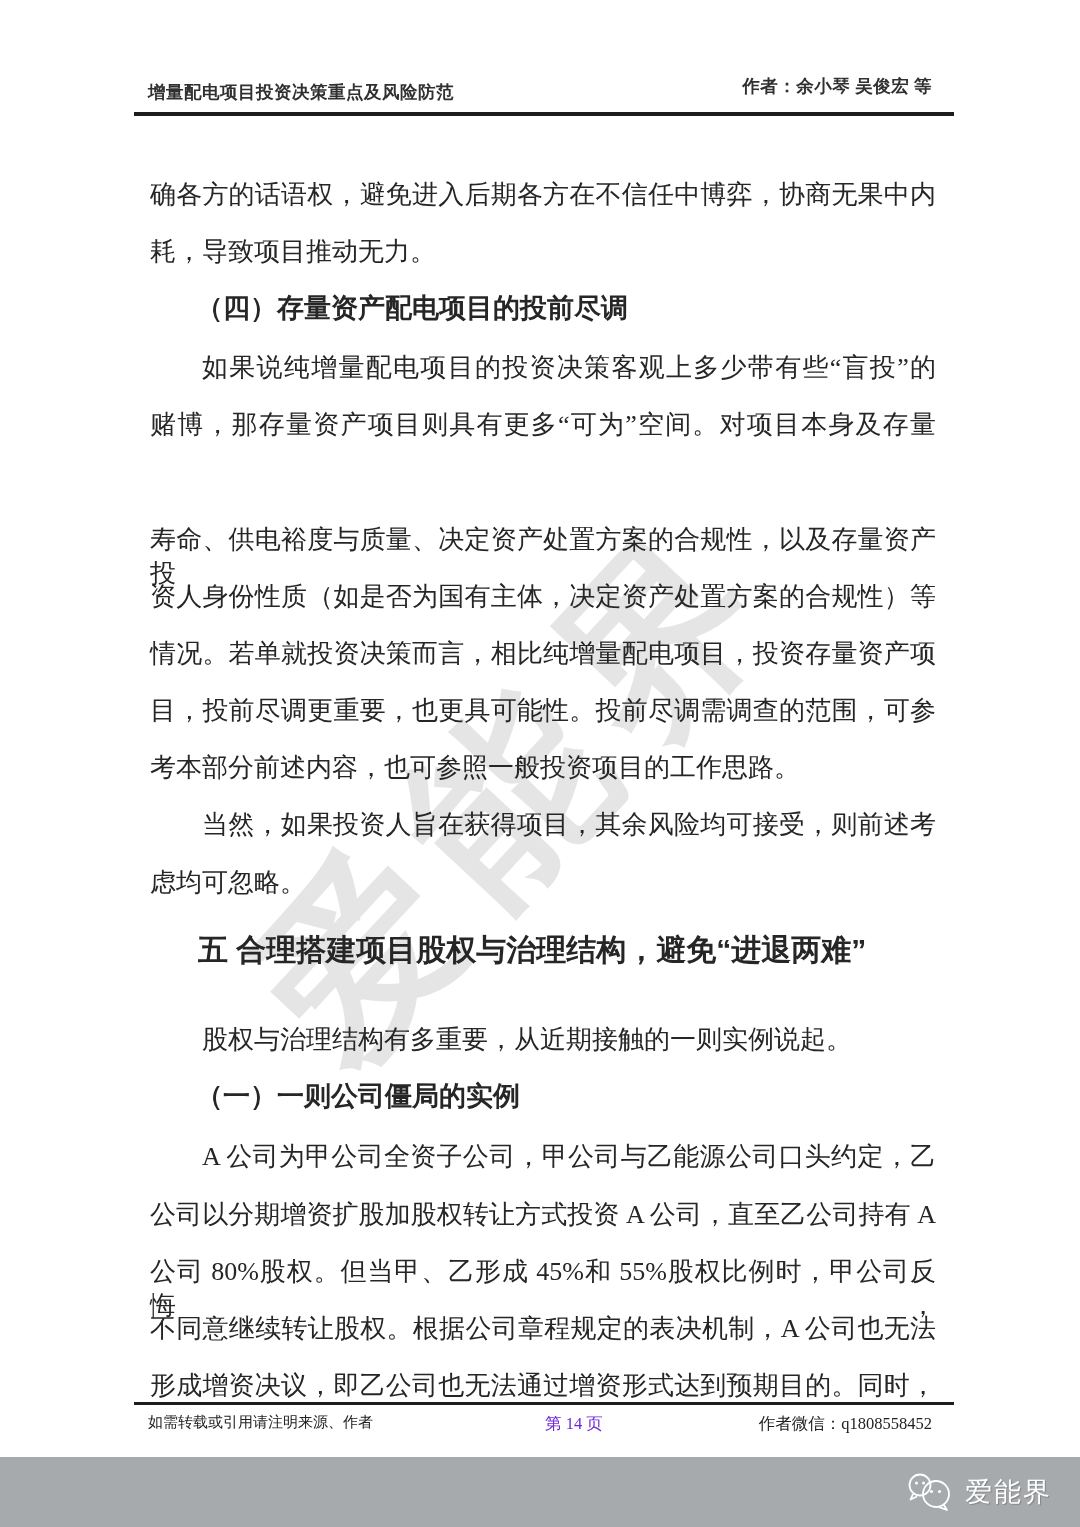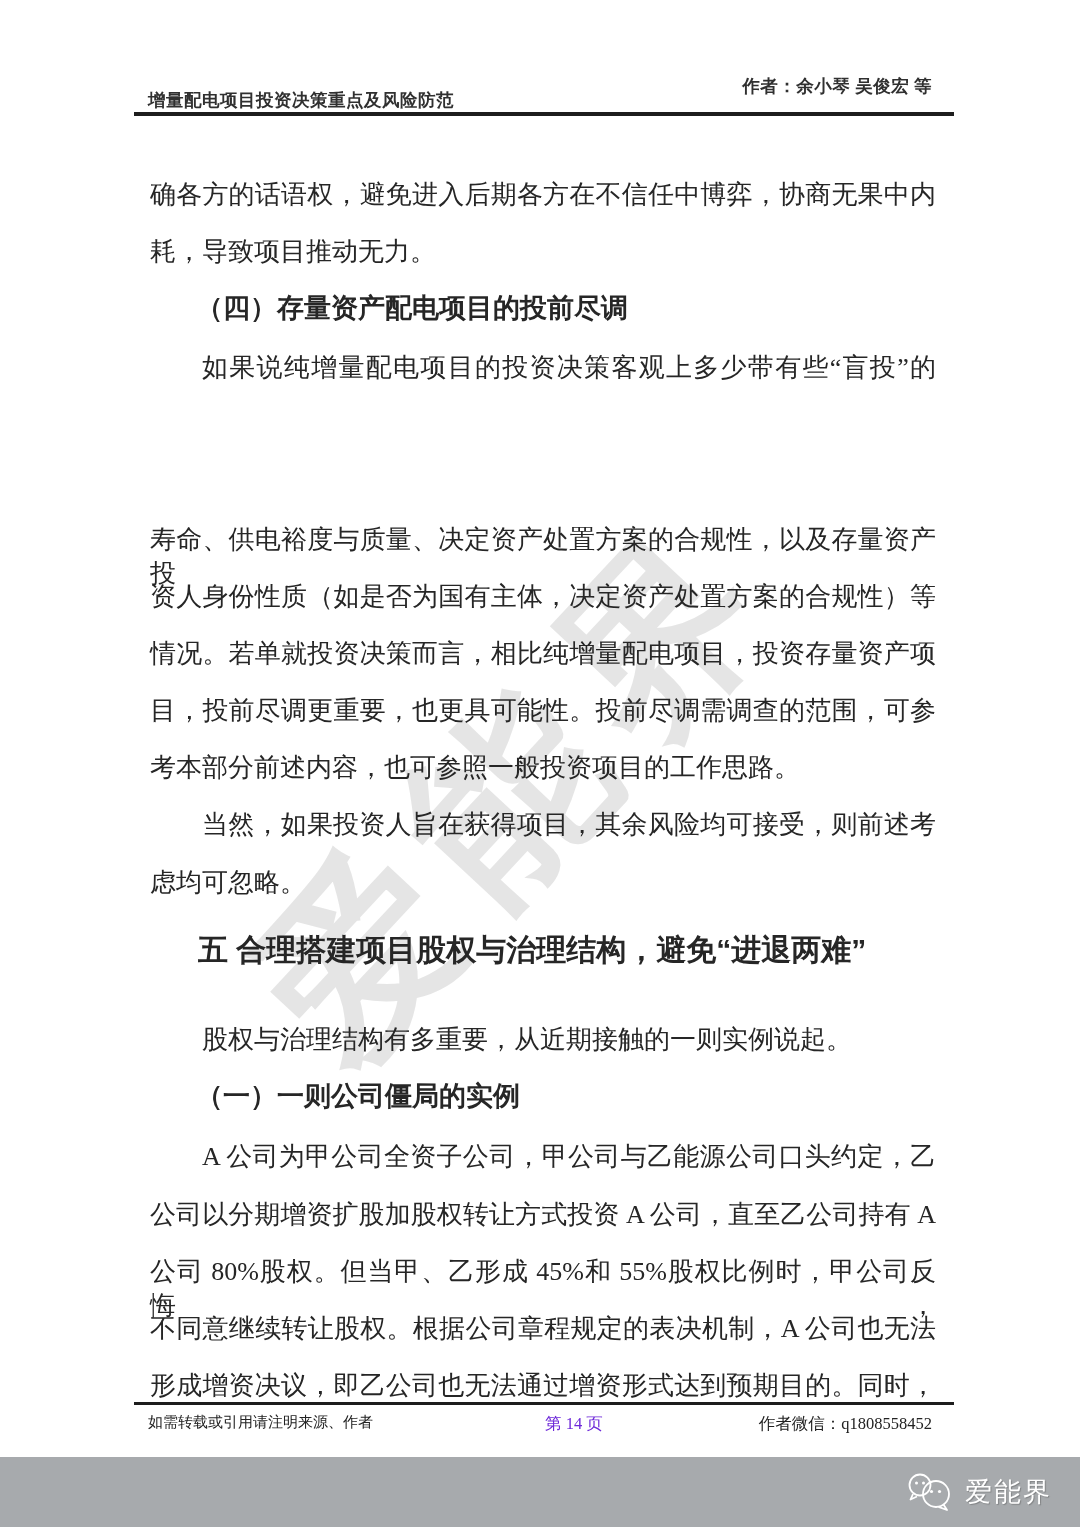--- a/index.html
+++ b/index.html
@@ -1,20 +1,20 @@
 <!DOCTYPE html>
 <html><head>
 <meta charset="utf-8">
 <style>
   html,body{margin:0;padding:0;background:#ffffff;}
   .page{position:relative;width:1080px;height:1527px;background:#ffffff;overflow:hidden;
         font-family:"Liberation Serif","DejaVu Serif",serif;color:#262626;}
 
   
-  .hdr-title{position:absolute;left:148px;top:88px;font-size:17.5px;font-weight:600;color:#303030;letter-spacing:.5px;}
+  .hdr-title{position:absolute;left:148px;top:80px;font-size:17.5px;font-weight:600;color:#303030;letter-spacing:.5px;}
   .hdr-author{position:absolute;right:148px;top:74px;font-size:17.5px;font-weight:600;color:#303030;letter-spacing:.5px;margin-left:32px;}
   .rule-top{position:absolute;left:134px;top:112px;width:820px;height:4px;background:#1d1d1d;}
 
   
   .watermark{position:absolute;left:520px;top:790px;transform:translate(-50%,-50%) rotate(-47deg);
              font-size:190px;font-weight:700;letter-spacing:28px;white-space:nowrap;
              color:rgba(135,135,135,0.22);z-index:0;font-family:"Liberation Serif",serif;}
 
   
   .bline{position:absolute;left:150px;width:786px;height:34px;line-height:34px;font-size:26px;z-index:1;margin-top:37px;}
@@ -43,20 +43,21 @@
   <div class="hdr-title">增量配电项目投资决策重点及风险防范</div>
   <div class="hdr-author">作者：余小琴 吴俊宏 等</div>
   <div class="rule-top"></div>
 
   <div class="watermark">爱能界</div>
 
   <div class="bline full" style="top:141px">确各方的话语权，避免进入后期各方在不信任中博弈，协商无果中内</div>
   <div class="bline" style="top:198px">耗，导致项目推动无力。</div>
   <div class="bline h2" style="top:254px">（四）存量资产配电项目的投前尽调</div>
   <div class="bline full ind" style="top:314px">如果说纯增量配电项目的投资决策客观上多少带有些“盲投”的</div>
+  <div class="bline full" style="top:371px">赌博，那存量资产项目则具有更多“可为”空间。对项目本身及存量</div>
   <div class="bline full" style="top:486px">寿命、供电裕度与质量、决定资产处置方案的合规性，以及存量资产投</div>
   <div class="bline full" style="top:543px">资人身份性质（如是否为国有主体，决定资产处置方案的合规性）等</div>
   <div class="bline full" style="top:600px">情况。若单就投资决策而言，相比纯增量配电项目，投资存量资产项</div>
   <div class="bline full" style="top:657px">目，投前尽调更重要，也更具可能性。投前尽调需调查的范围，可参</div>
   <div class="bline" style="top:714px">考本部分前述内容，也可参照一般投资项目的工作思路。</div>
   <div class="bline full ind" style="top:771px">当然，如果投资人旨在获得项目，其余风险均可接受，则前述考</div>
   <div class="bline" style="top:829px">虑均可忽略。</div>
   <div class="bline h1" style="top:896px">五 合理搭建项目股权与治理结构，避免“进退两难”</div>
   <div class="bline h2" style="top:1042px">（一）一则公司僵局的实例</div>
   <div class="bline ind" style="top:986px">股权与治理结构有多重要，从近期接触的一则实例说起。</div>

